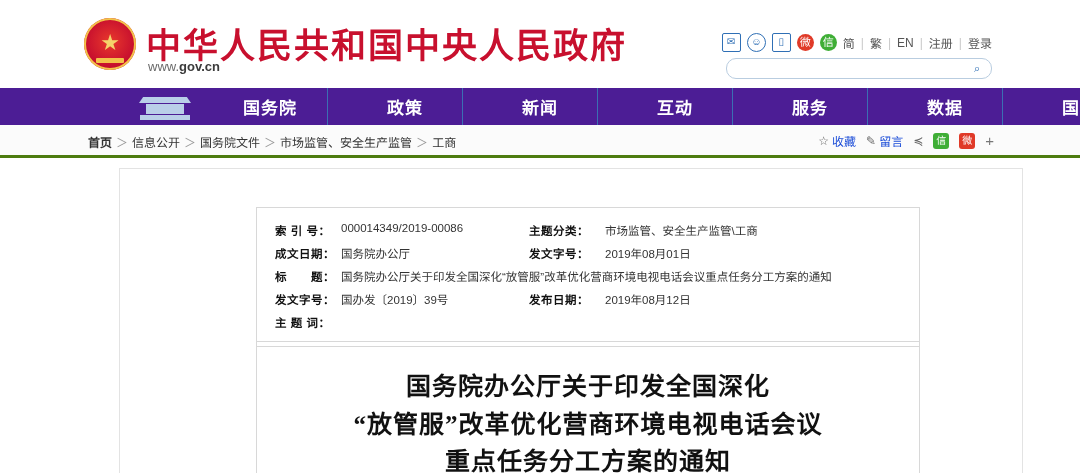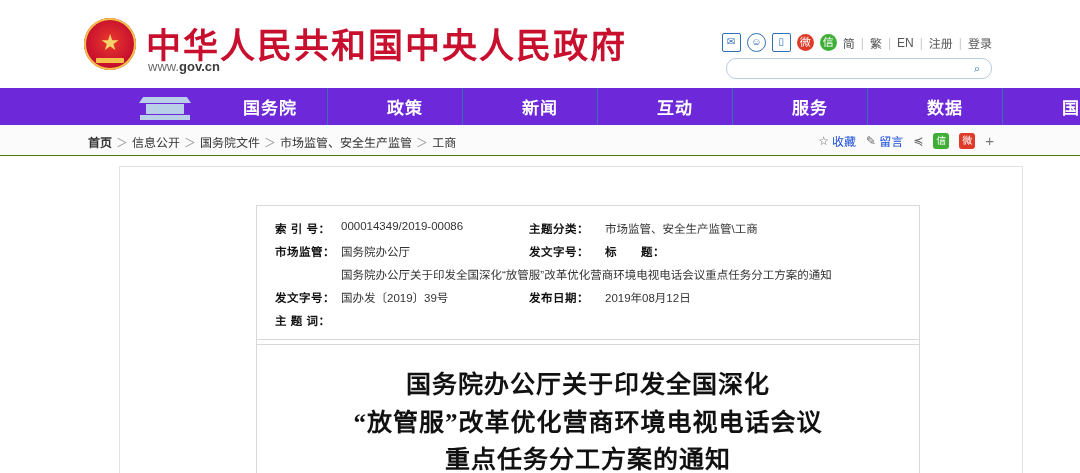--- a/index.html
+++ b/index.html
@@ -143,21 +143,21 @@
     color: #2f6fb5;
     font-size: 11px;
     line-height: 16px;
     text-align: center;
     cursor: pointer;
   }
 
   
   .nav {
     height: 37px;
-    background: #6d28d9;
+    background: #4c1d95;
     display: flex;
     align-items: stretch;
     padding-left: 137px;
     box-sizing: border-box;
     gap: 20px;
   }
   .nav-gate {
     width: 70px;
     display: flex;
     align-items: flex-end;
@@ -203,21 +203,21 @@
     cursor: pointer;
     border-right: 1px solid #3b6fb3;
   }
   .nav-item:first-of-type { border-left: 1px solid #3b6fb3; }
 
   
   .crumbwrap {
     position: relative;
     height: 30px;
     background: #fbfbfb;
-    border-bottom: 1px solid #4d7c0f;
+    border-bottom: 3px solid #4d7c0f;
   }
   .crumb {
     position: absolute;
     left: 88px;
     top: 8px;
     font-size: 12px;
     color: #333;
     white-space: nowrap;
   }
   .crumb a { color: #333; text-decoration: none; }
@@ -377,23 +377,24 @@
   <div class="content">
     <div class="paper">
 
       <div class="meta-box">
         <div class="meta-grid">
           <div class="mk">索 引 号：</div>
           <div class="mv">000014349/2019-00086</div>
           <div class="mk">主题分类：</div>
           <div class="mv">市场监管、安全生产监管\工商</div>
 
-          <div class="mk">市场监管：</div>
+          <div class="mk">成文日期：</div>
           <div class="mv">国务院办公厅</div>
           <div class="mk">发文字号：</div>
+          <div class="mv">2019年08月01日</div>
 
           <div class="mk">标　　题：</div>
           <div class="mv meta-span">国务院办公厅关于印发全国深化“放管服”改革优化营商环境电视电话会议重点任务分工方案的通知</div>
 
           <div class="mk">发文字号：</div>
           <div class="mv">国办发〔2019〕39号</div>
           <div class="mk">发布日期：</div>
           <div class="mv">2019年08月12日</div>
 
           <div class="mk">主 题 词：</div>

